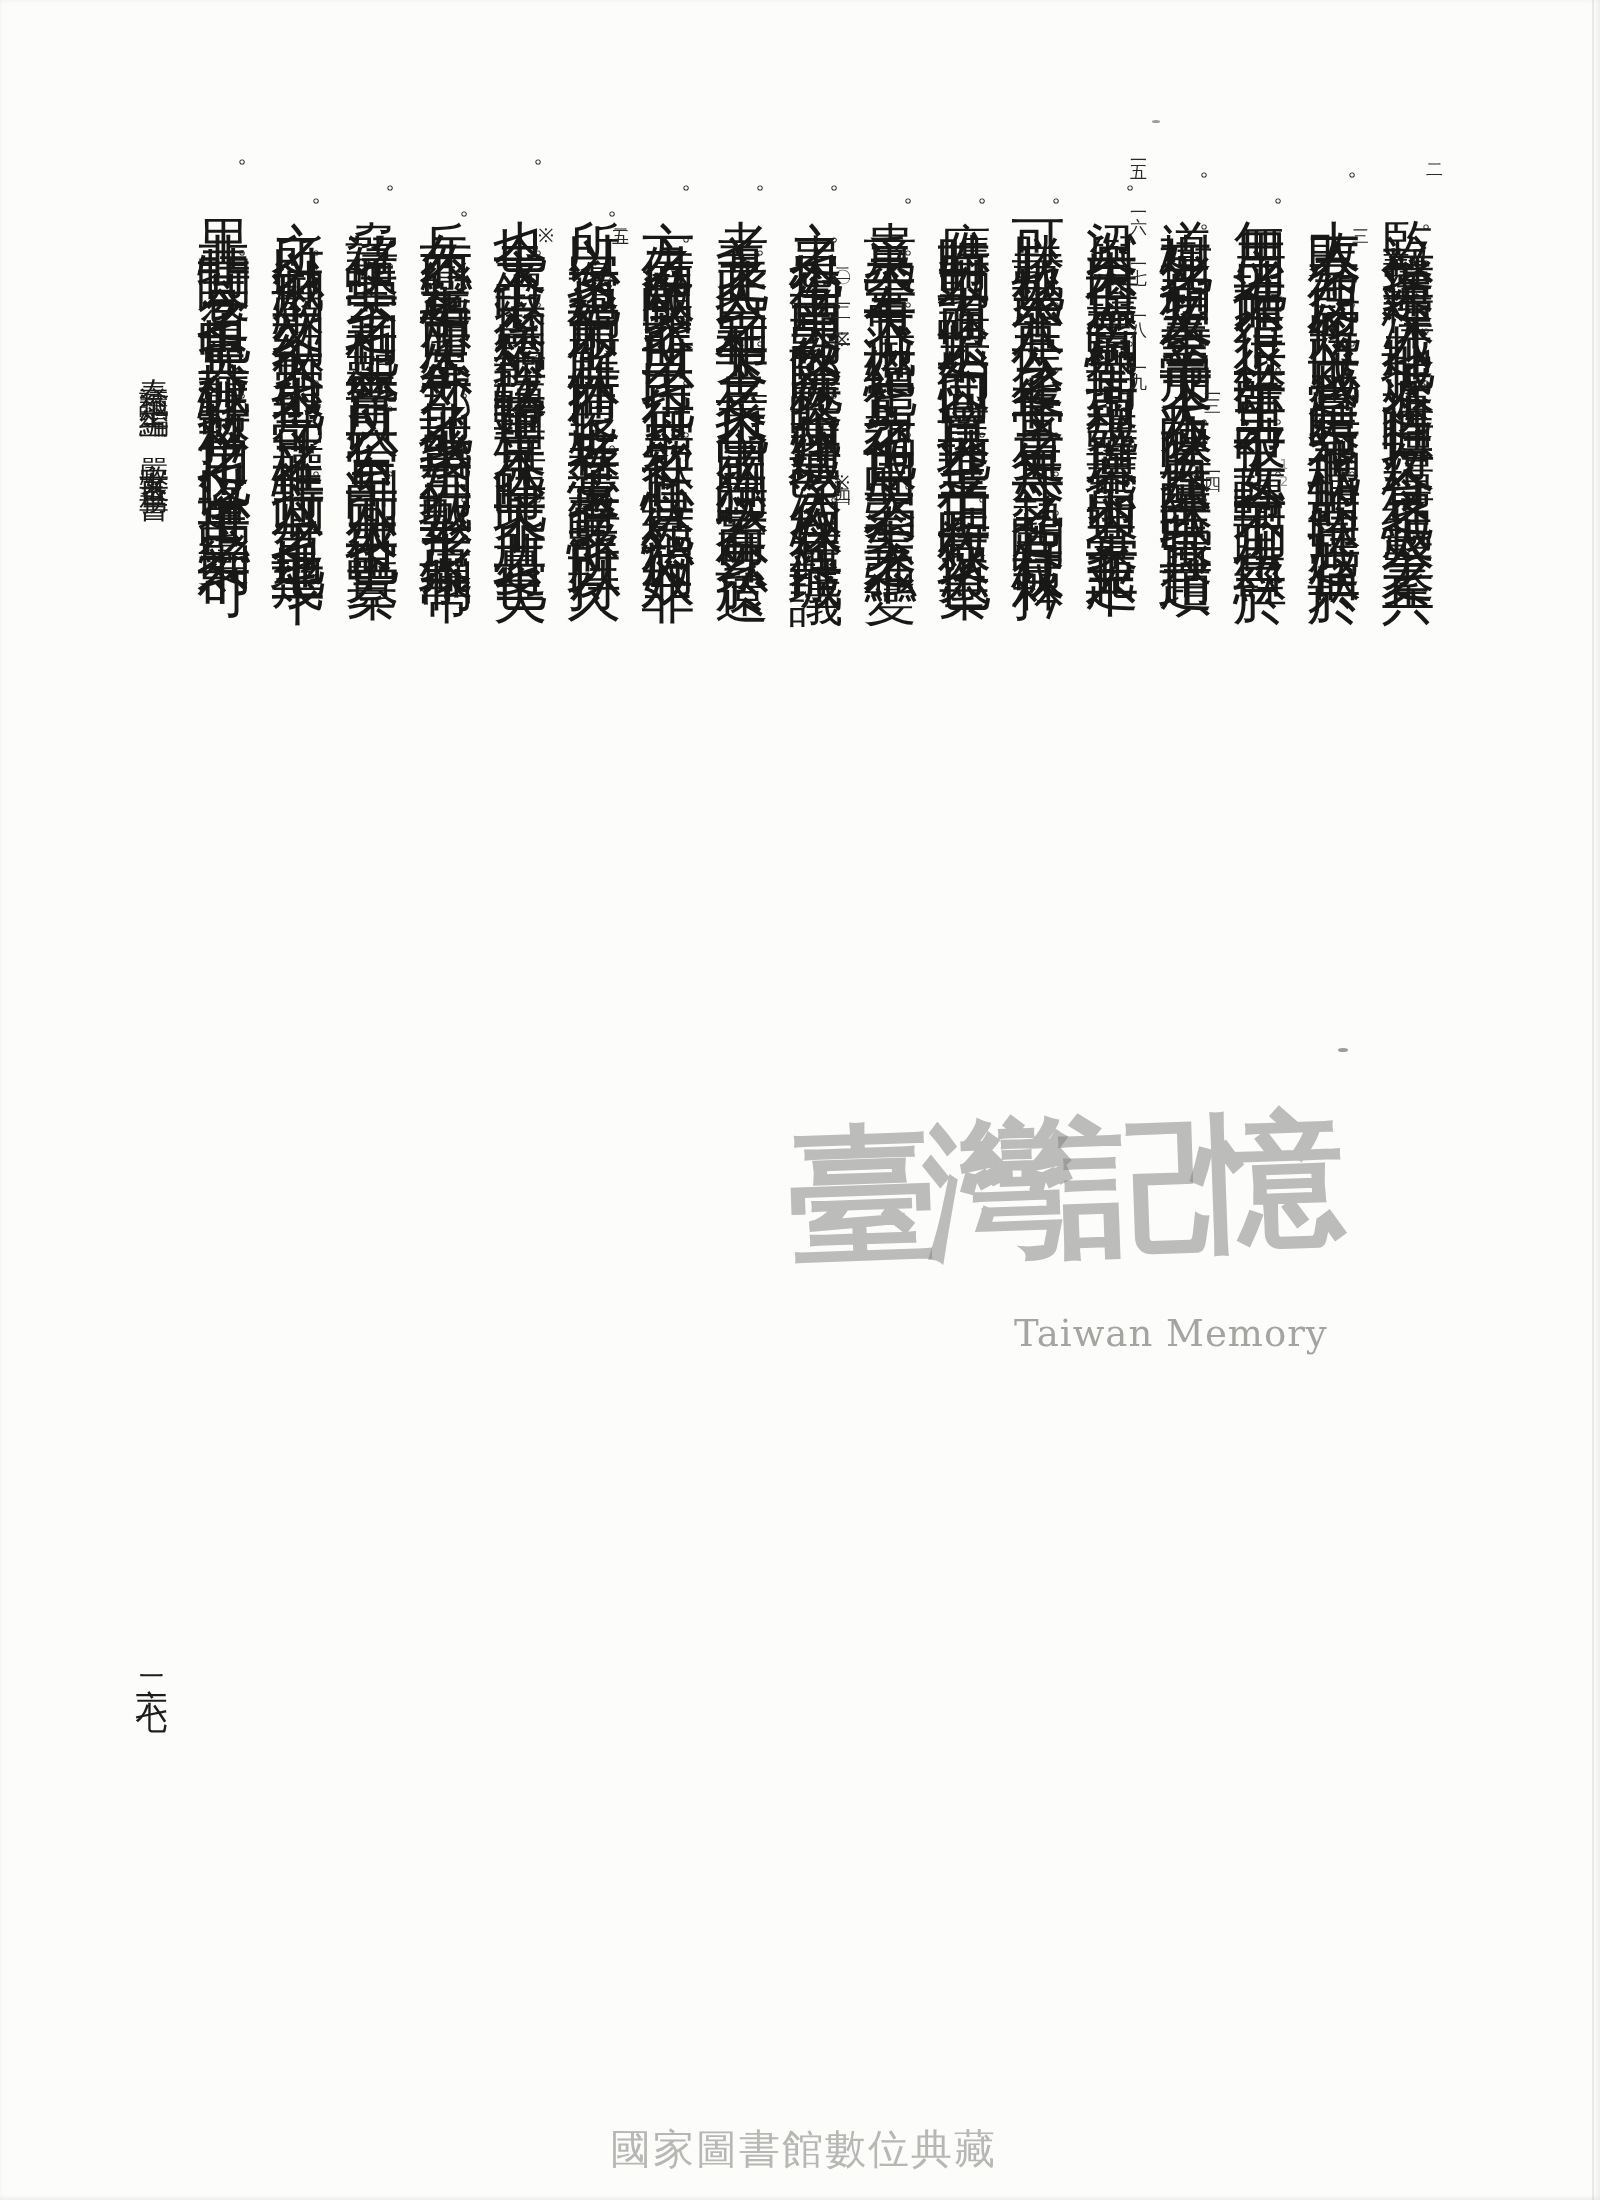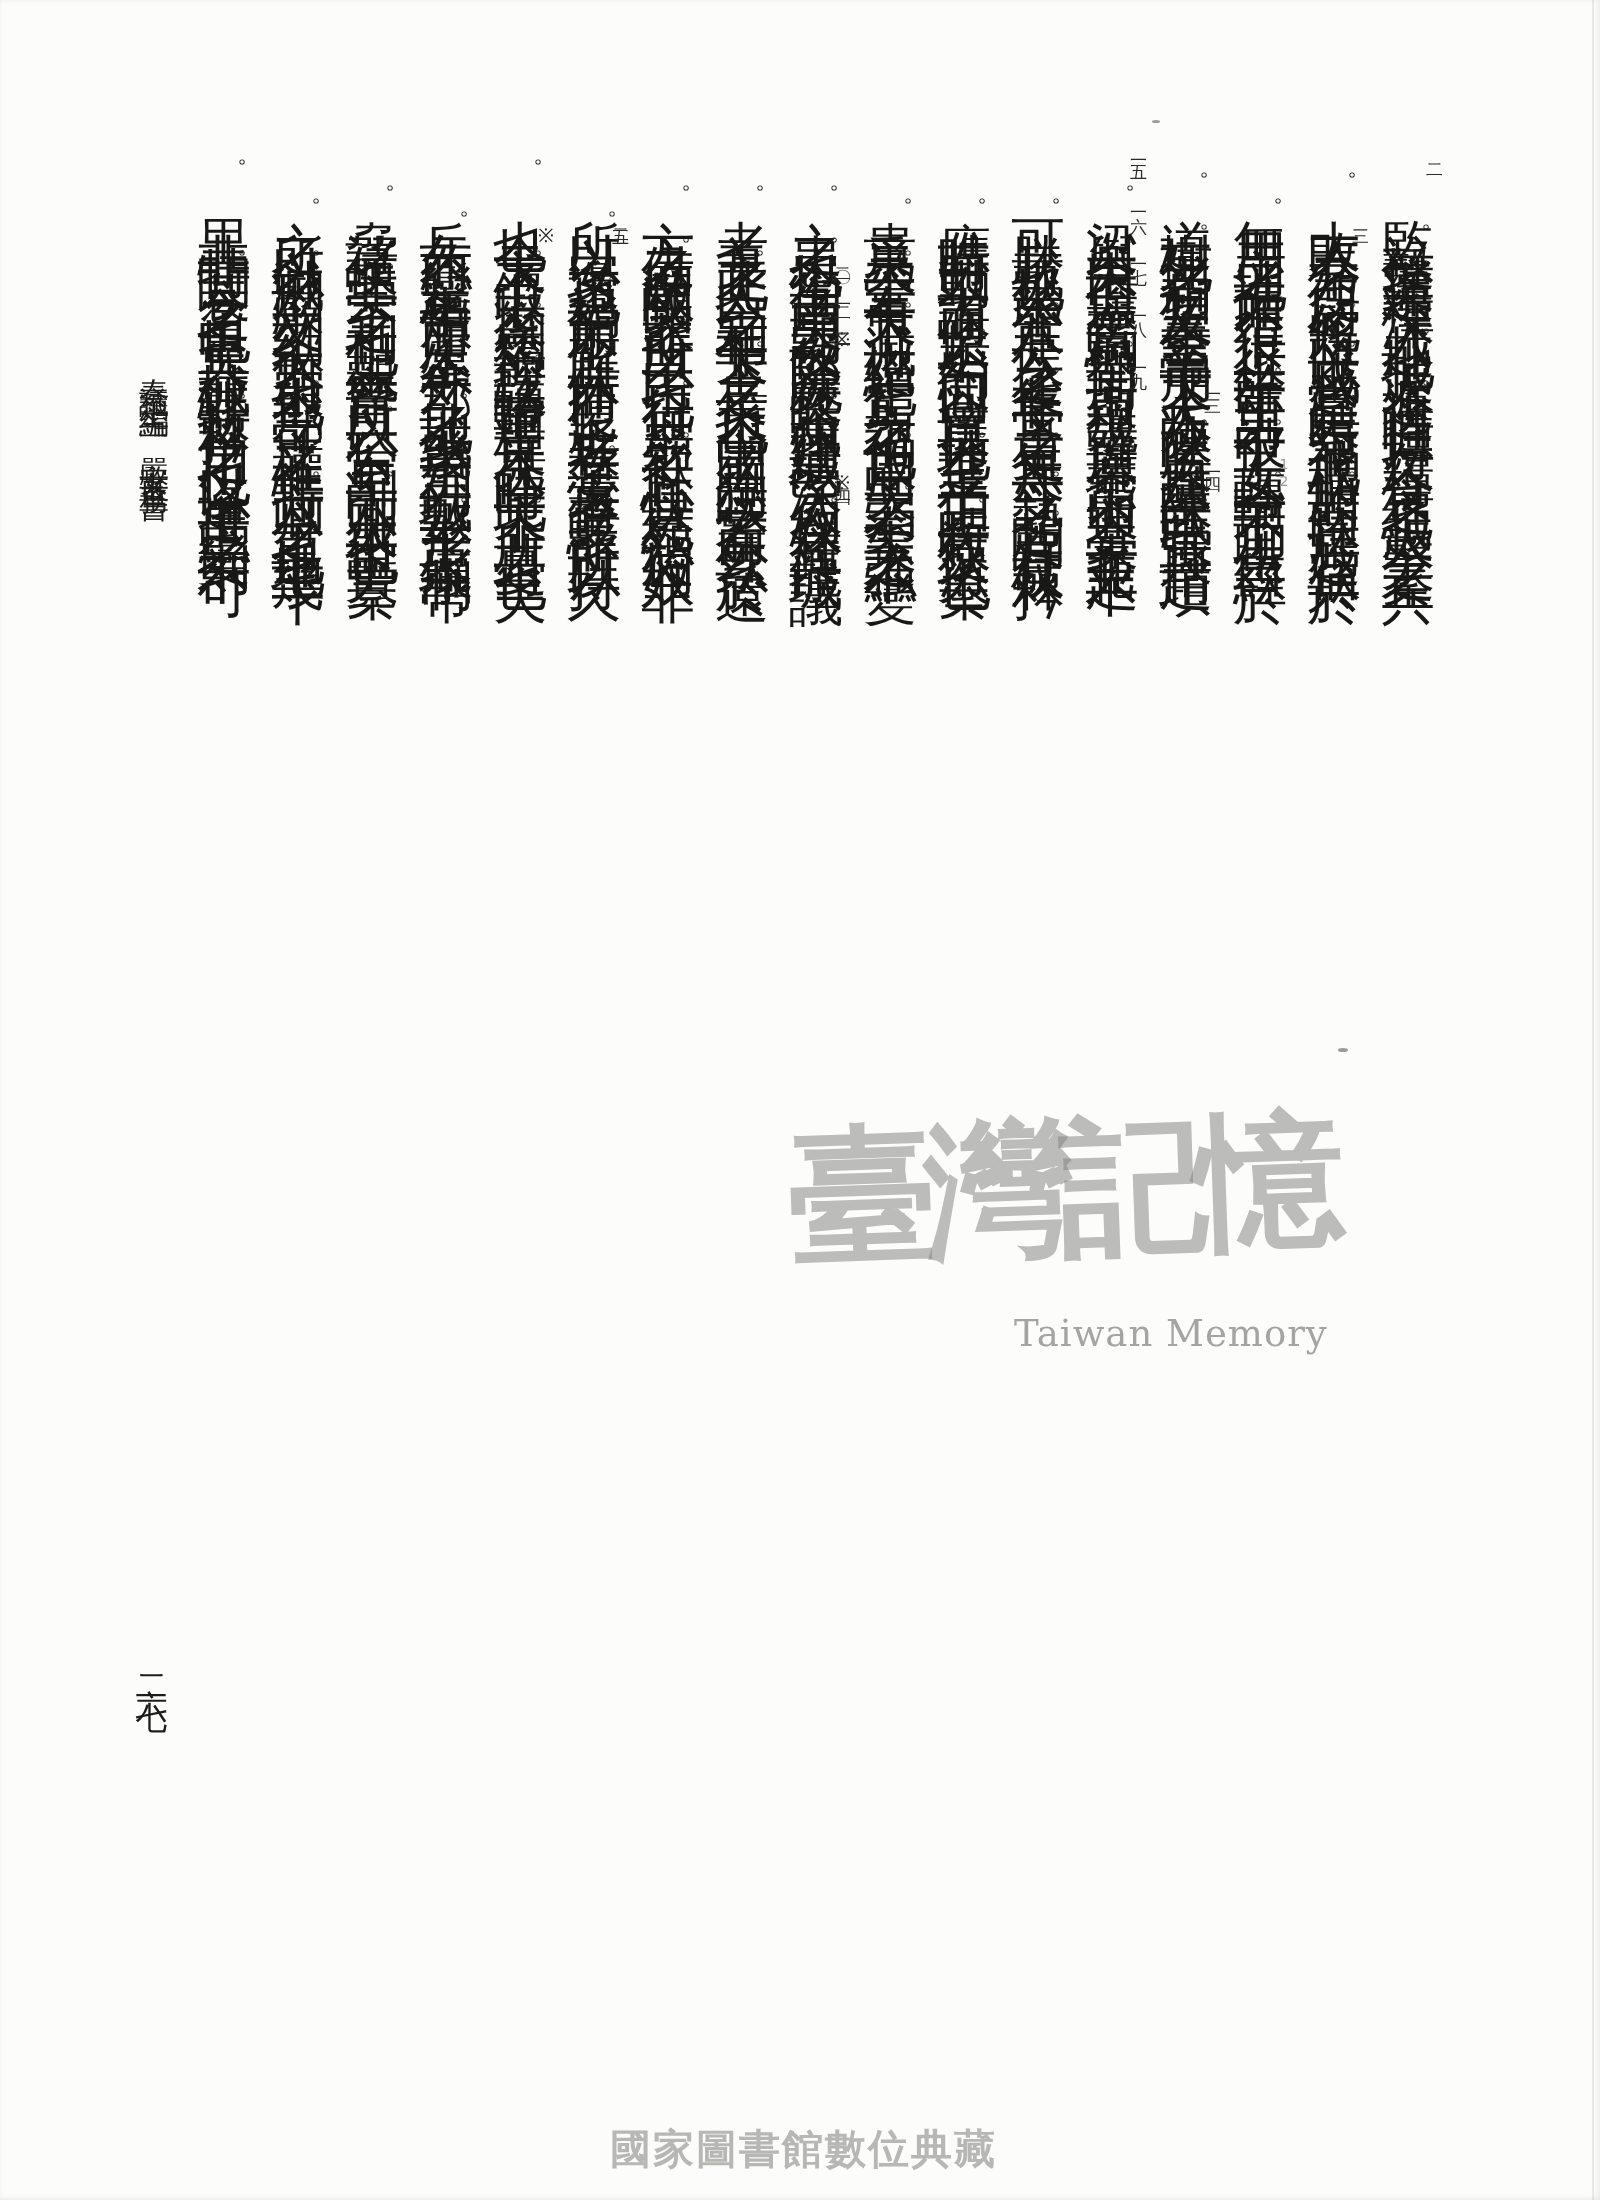--- a/index.html
+++ b/index.html
@@ -29,21 +29,21 @@
   #running-title .part2{margin-inline-start:36px;}
   #folio{position:absolute;left:135px;top:1652px;writing-mode:vertical-rl;
         text-orientation:upright;font-size:32px;line-height:34px;letter-spacing:12px;
         color:#1c1c1a;}
   #wm-cjk{position:absolute;left:788px;top:1108px;width:520px;font-size:148px;
         line-height:160px;font-weight:bold;letter-spacing:-12px;color:rgba(128,128,126,0.52);
         transform:rotate(-2deg);white-space:nowrap;pointer-events:none;}
   #wm-latin{position:absolute;left:1014px;top:1312px;font-size:37px;letter-spacing:1px;
         color:rgba(138,138,136,0.78);pointer-events:none;}
   #footer-caption{position:absolute;left:610px;top:2122px;font-size:41px;letter-spacing:2px;
-        color:#b7b7b4;font-weight:bold;}
+        color:#b7b7b4;font-weight:normal;}
   #edge-line{position:absolute;right:6px;top:0;width:2px;height:2200px;background:rgba(0,0,0,0.07);}
   .speck{position:absolute;background:rgba(60,60,60,0.5);border-radius:50%;}
 </style>
 </head>
 <body>
 
 <div id="page">
 
   <div id="columns">
       <div class="col">監祿<span class="note">二</span>鑿渠運糧<span class="punct">。</span>深入越地<span class="punct">。</span>越人遁逃<span class="punct">。</span>曠日持久<span class="punct">。</span>糧食乏絕<span class="punct">。</span>越人擊之<span class="punct">。</span>秦兵</div>

